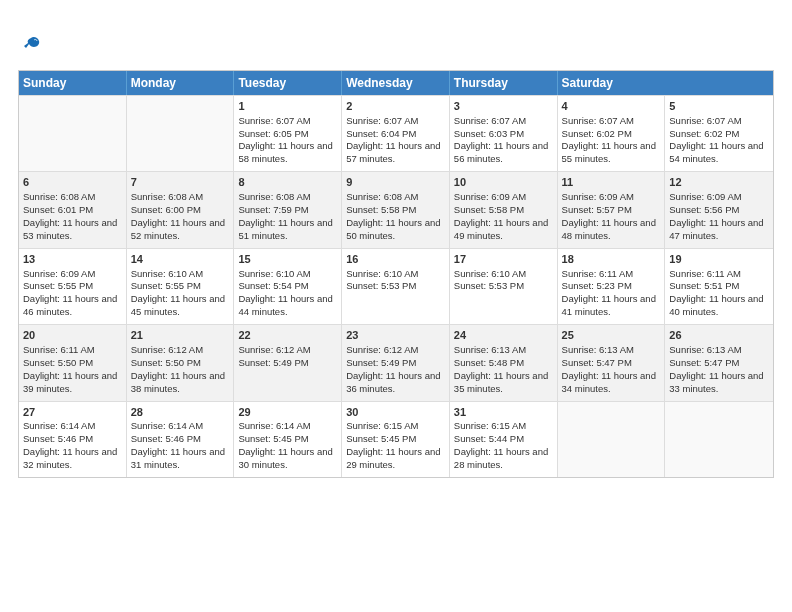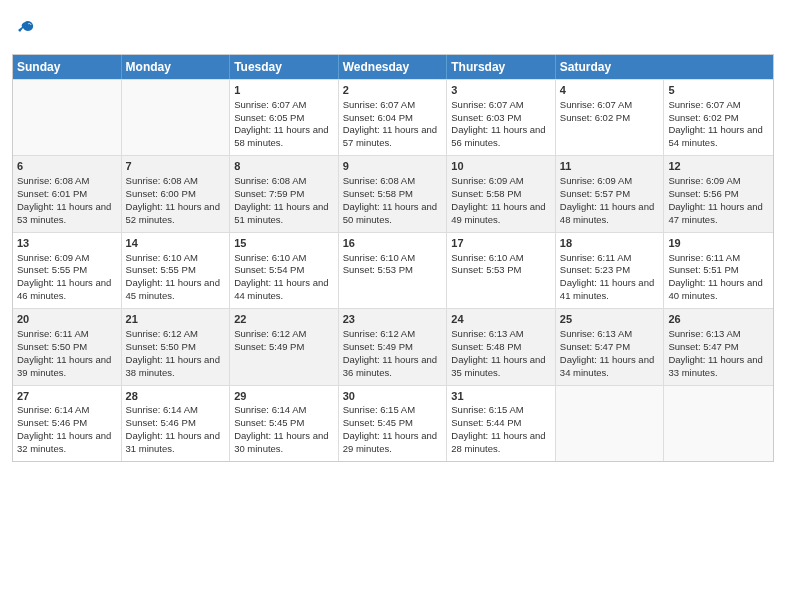--- a/index.html
+++ b/index.html
@@ -6,23 +6,24 @@
     body {
       font-family: Arial, sans-serif;
       background: #fff;
       width: 792px;
       height: 612px;
       overflow: hidden;
     }
     .page {
       width: 792px;
       height: 472px;
-      padding: 18px 18px 10px 12px;
+      padding: 18px 18px 10px 18px;
       display: flex;
       flex-direction: column;
+      margin-top: 16px;
     }
     .header {
       display: flex;
       justify-content: space-between;
       align-items: flex-start;
       margin-bottom: 10px;
     }
     .logo {
       display: flex;
       flex-direction: column;
@@ -139,21 +140,21 @@
         <div class="cal-header-cell">Thursday</div>
         <div class="cal-header-cell">Saturday</div>
       </div>
     <div class="cal-body">
     <div class="cal-row">
           <div class="cal-cell empty"></div>
           <div class="cal-cell empty"></div>
           <div class="cal-cell"><span class="day-num">1</span><span>Sunrise: 6:07 AM</span><br><span>Sunset: 6:05 PM</span><br><span>Daylight: 11 hours and 58 minutes.</span></div>
           <div class="cal-cell"><span class="day-num">2</span><span>Sunrise: 6:07 AM</span><br><span>Sunset: 6:04 PM</span><br><span>Daylight: 11 hours and 57 minutes.</span></div>
           <div class="cal-cell"><span class="day-num">3</span><span>Sunrise: 6:07 AM</span><br><span>Sunset: 6:03 PM</span><br><span>Daylight: 11 hours and 56 minutes.</span></div>
-          <div class="cal-cell"><span class="day-num">4</span><span>Sunrise: 6:07 AM</span><br><span>Sunset: 6:02 PM</span><br></div>
+          <div class="cal-cell"><span class="day-num">4</span><span>Sunrise: 6:07 AM</span><br><span>Sunset: 6:02 PM</span><br><span>Daylight: 11 hours and 55 minutes.</span></div>
           <div class="cal-cell"><span class="day-num">5</span><span>Sunrise: 6:07 AM</span><br><span>Sunset: 6:02 PM</span><br><span>Daylight: 11 hours and 54 minutes.</span></div>
         </div>
         <div class="cal-row">
           <div class="cal-cell shaded"><span class="day-num">6</span><span>Sunrise: 6:08 AM</span><br><span>Sunset: 6:01 PM</span><br><span>Daylight: 11 hours and 53 minutes.</span></div>
           <div class="cal-cell shaded"><span class="day-num">7</span><span>Sunrise: 6:08 AM</span><br><span>Sunset: 6:00 PM</span><br><span>Daylight: 11 hours and 52 minutes.</span></div>
           <div class="cal-cell shaded"><span class="day-num">8</span><span>Sunrise: 6:08 AM</span><br><span>Sunset: 7:59 PM</span><br><span>Daylight: 11 hours and 51 minutes.</span></div>
           <div class="cal-cell shaded"><span class="day-num">9</span><span>Sunrise: 6:08 AM</span><br><span>Sunset: 5:58 PM</span><br><span>Daylight: 11 hours and 50 minutes.</span></div>
           <div class="cal-cell shaded"><span class="day-num">10</span><span>Sunrise: 6:09 AM</span><br><span>Sunset: 5:58 PM</span><br><span>Daylight: 11 hours and 49 minutes.</span></div>
           <div class="cal-cell shaded"><span class="day-num">11</span><span>Sunrise: 6:09 AM</span><br><span>Sunset: 5:57 PM</span><br><span>Daylight: 11 hours and 48 minutes.</span></div>
           <div class="cal-cell shaded"><span class="day-num">12</span><span>Sunrise: 6:09 AM</span><br><span>Sunset: 5:56 PM</span><br><span>Daylight: 11 hours and 47 minutes.</span></div>

